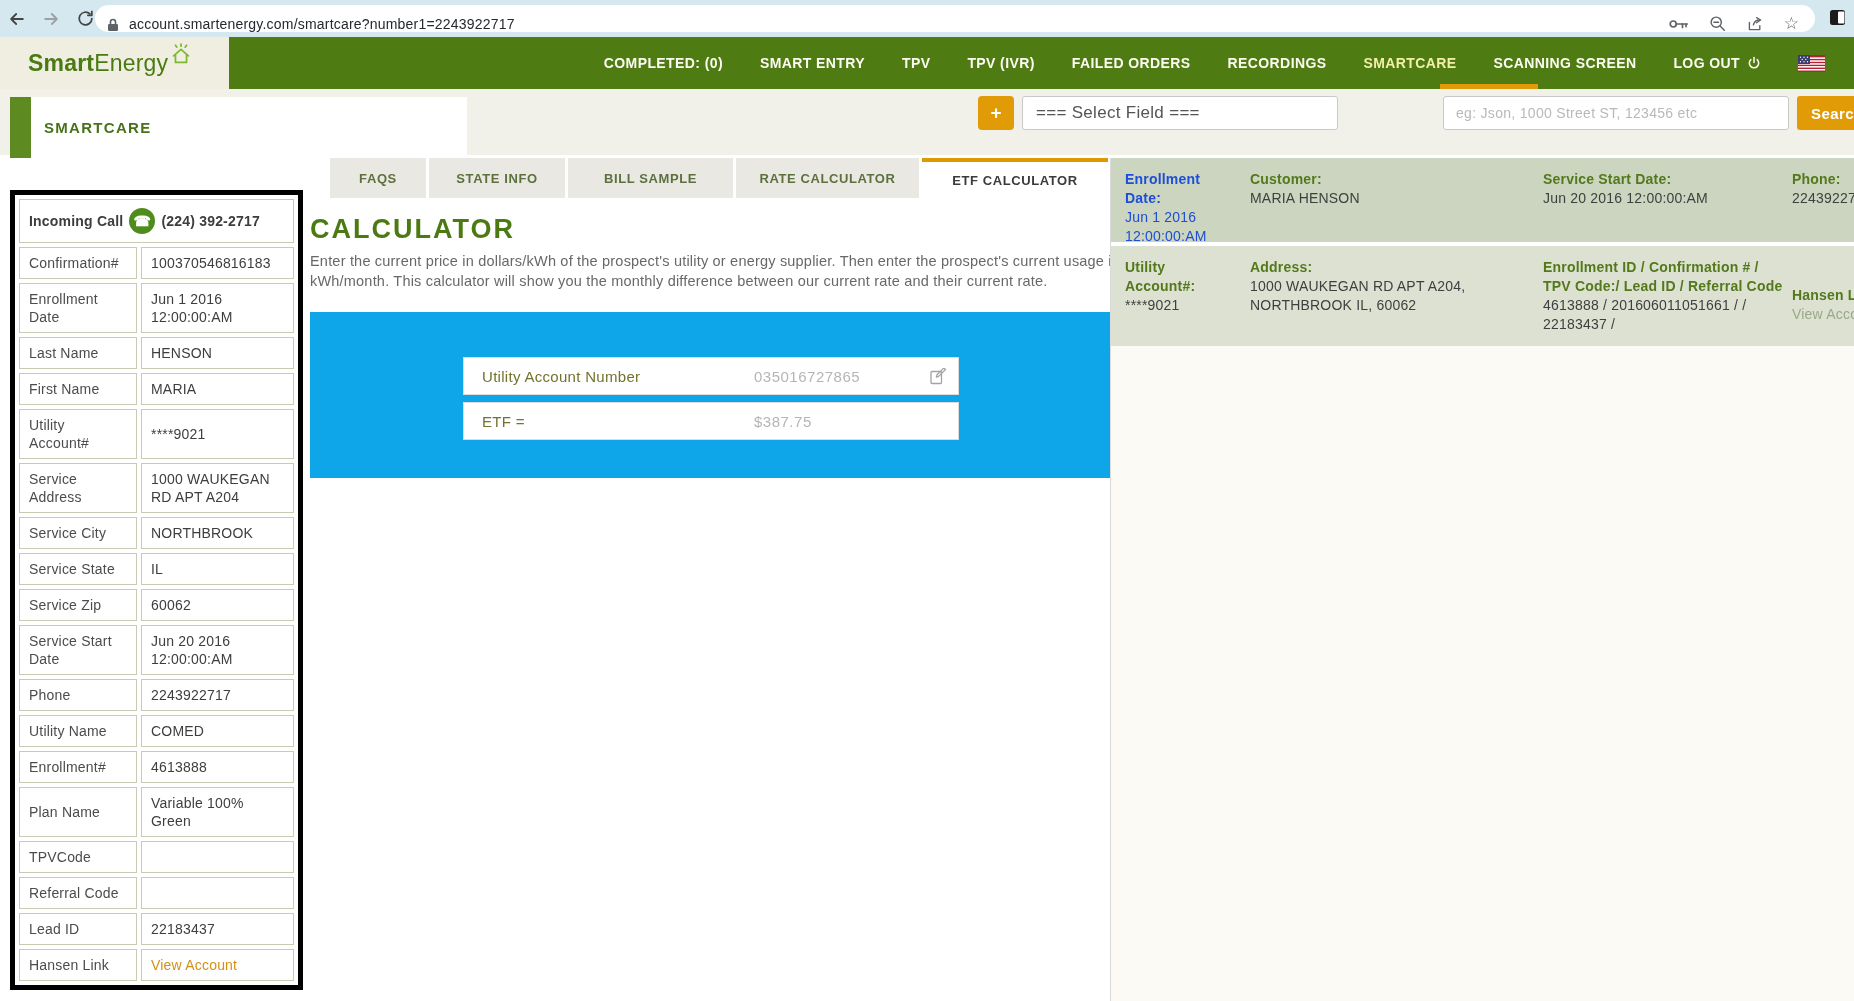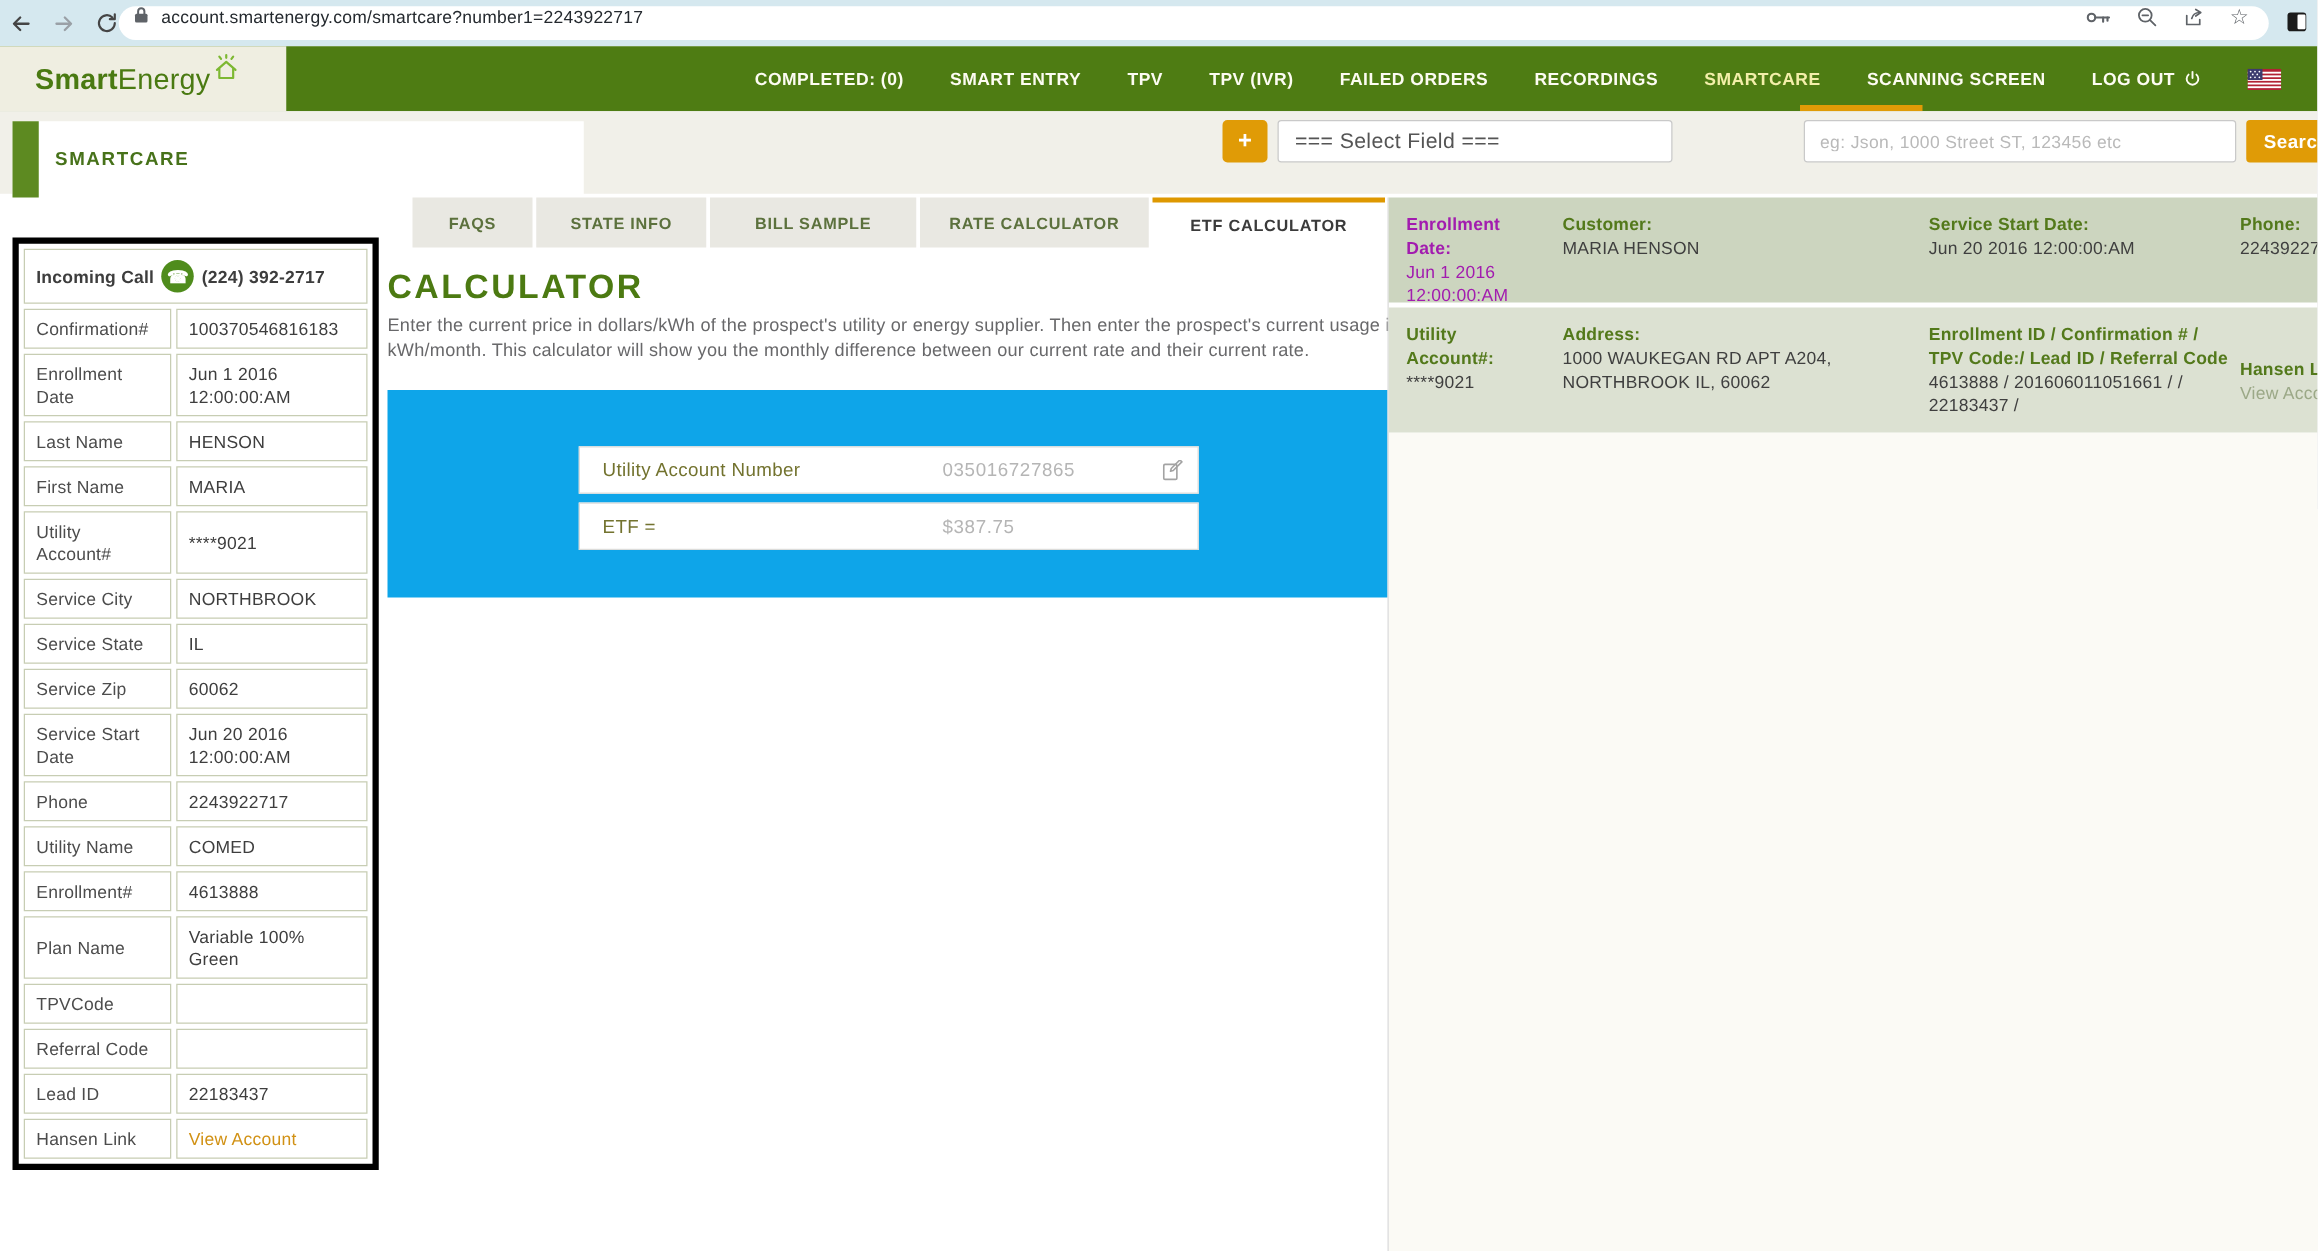--- a/index.html
+++ b/index.html
@@ -11,21 +11,21 @@
   }
 
   
   #chrome {
     position:absolute; left:0; top:0; width:1854px; height:37px;
     background:#d5e8ef; display:flex; align-items:center;
   }
   .chrome-btn { width:34px; height:30px; display:flex; align-items:center; justify-content:center; }
   #urlbar {
     position:absolute; left:95px; top:5px; width:1720px; height:27px;
-    background:#ffffff; border-radius:14px; display:flex; align-items:flex-start;
+    background:#ffffff; border-radius:14px; display:flex; align-items:flex-end;
     padding:0 12px;
   }
   #url-text { font-size:14px; color:#24292e; margin-left:10px; letter-spacing:0.2px; flex:1; }
   .urlbar-icons { display:flex; align-items:center; gap:20px; margin-right:4px; }
   #split-icon { position:absolute; right:8px; top:9px; }
   .star-glyph { font-size:17px; color:#5f6368; line-height:1; }
 
   
   #navbar {
     position:absolute; left:0; top:37px; width:1854px; height:52px;
@@ -153,21 +153,21 @@
   .sum-row { position:absolute; left:1111px; width:760px; }
   #sum-row1 { top:158px; height:84px; background:#ccd5bf; }
   #sum-row2 { top:246px; height:100px; background:#dce1d2; }
   .sum-col { position:absolute; top:12px; font-size:14px; line-height:19px; letter-spacing:0.2px; }
   .sc1 { left:14px;  width:102px; }
   .sc2 { left:139px; width:252px; }
   .sc3 { left:432px; width:242px; }
   .sc4 { left:681px; width:200px; white-space:nowrap; }
   .sum-label { font-weight:bold; color:#53791b; }
   .sum-value { color:#3f3f3f; }
-  .blue .sum-label, .blue .sum-value { color:#a21caf; }
+  .blue .sum-label, .blue .sum-value { color:#1d4ed8; }
   #hansen-col { top:40px; }
   .muted-link { color:#9ba887; cursor:pointer; }
 
   svg { display:block; }
 </style>
 </head>
 <body>
 
 <div id="page">
 
@@ -324,20 +324,24 @@
           </tr>
       <tr>
             <td class="lbl">First Name</td>
             <td class="val">MARIA</td>
           </tr>
       <tr>
             <td class="lbl">Utility Account#</td>
             <td class="val">****9021</td>
           </tr>
       <tr>
+            <td class="lbl">Service Address</td>
+            <td class="val">1000 WAUKEGAN RD APT A204</td>
+          </tr>
+      <tr>
             <td class="lbl">Service City</td>
             <td class="val">NORTHBROOK</td>
           </tr>
       <tr>
             <td class="lbl">Service State</td>
             <td class="val">IL</td>
           </tr>
       <tr>
             <td class="lbl">Service Zip</td>
             <td class="val">60062</td>

